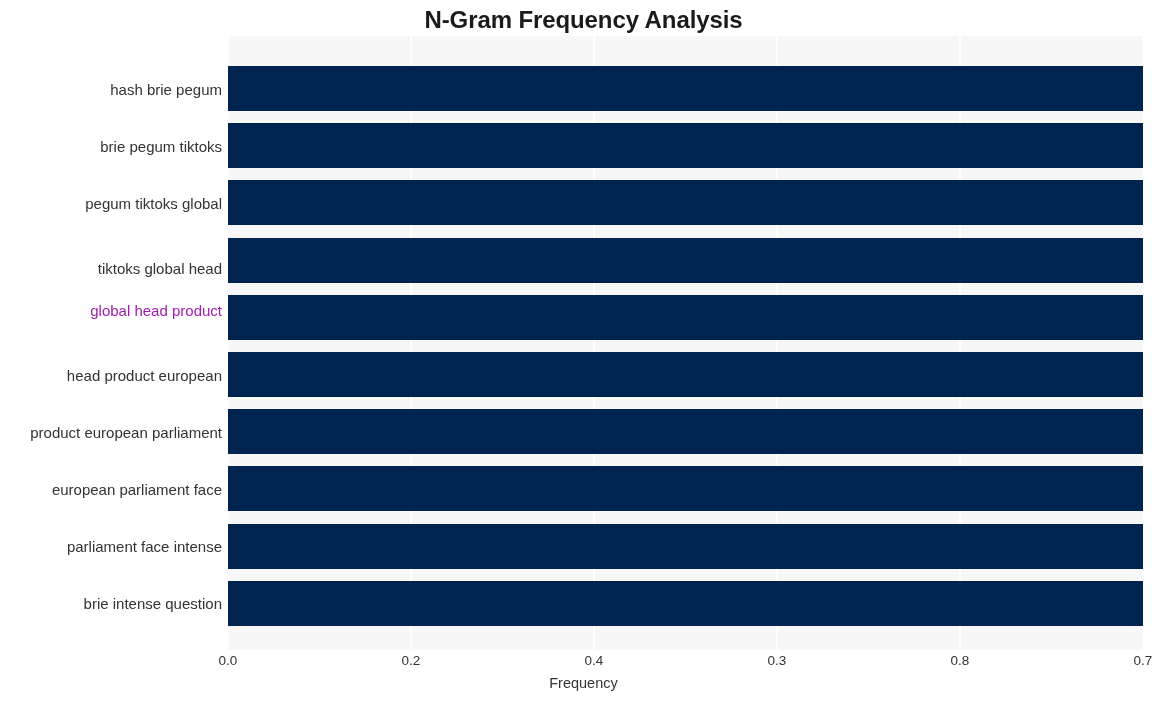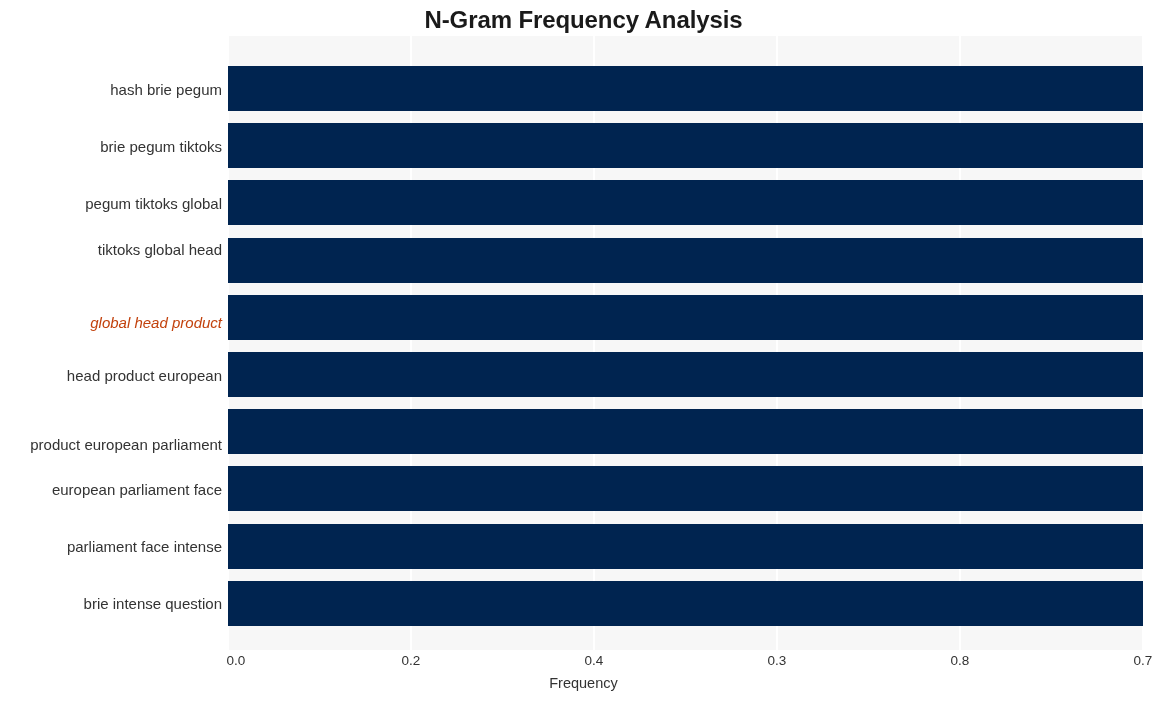--- a/index.html
+++ b/index.html
@@ -152,31 +152,31 @@
         <div class="bar-row" style="top: 544.8px; width: 915px;">
           <div class="bar" style="background: rgb(0, 36, 80);"></div>
         </div>
       </div>
   </div>
 
   <div id="ytick-labels">
       <div class="ytick-label" style="top: 45.5px; color: rgb(51, 51, 51);">hash brie pegum</div>
       <div class="ytick-label" style="top: 102.7px; color: rgb(51, 51, 51);">brie pegum tiktoks</div>
       <div class="ytick-label" style="top: 159.9px; color: rgb(51, 51, 51);">pegum tiktoks global</div>
-      <div class="ytick-label" style="top: 206px; color: rgb(51, 51, 51);">tiktoks global head</div>
-      <div class="ytick-label" style="top: 279px; color: #c2410c; font-style: italic;">global head product</div>
+      <div class="ytick-label" style="top: 225px; color: rgb(51, 51, 51);">tiktoks global head</div>
+      <div class="ytick-label" style="top: 267px; color: #a21caf;">global head product</div>
       <div class="ytick-label" style="top: 331.5px; color: rgb(51, 51, 51);">head product european</div>
-      <div class="ytick-label" style="top: 388.7px; color: rgb(51, 51, 51); margin-top: 12px;">product european parliament</div>
+      <div class="ytick-label" style="top: 388.7px; color: rgb(51, 51, 51);">product european parliament</div>
       <div class="ytick-label" style="top: 445.9px; color: rgb(51, 51, 51);">european parliament face</div>
       <div class="ytick-label" style="top: 503.1px; color: rgb(51, 51, 51);">parliament face intense</div>
       <div class="ytick-label" style="top: 560.3px; color: rgb(51, 51, 51);">brie intense question</div>
     </div>
 
   <div id="xtick-labels">
-      <div class="xtick-label" style="left: 228px; color: rgb(51, 51, 51); margin-left: 8px;">0.0</div>
+      <div class="xtick-label" style="left: 228px; color: rgb(51, 51, 51);">0.0</div>
       <div class="xtick-label" style="left: 411px; color: rgb(51, 51, 51);">0.2</div>
       <div class="xtick-label" style="left: 594px; color: rgb(51, 51, 51);">0.4</div>
       <div class="xtick-label" style="left: 777px; color: rgb(51, 51, 51);">0.3</div>
       <div class="xtick-label" style="left: 960px; color: rgb(51, 51, 51);">0.8</div>
       <div class="xtick-label" style="left: 1143px; color: rgb(51, 51, 51);">0.7</div>
     </div>
 
   <div id="xaxis-label" style="color: rgb(51, 51, 51);">Frequency</div>
 
 </div>

